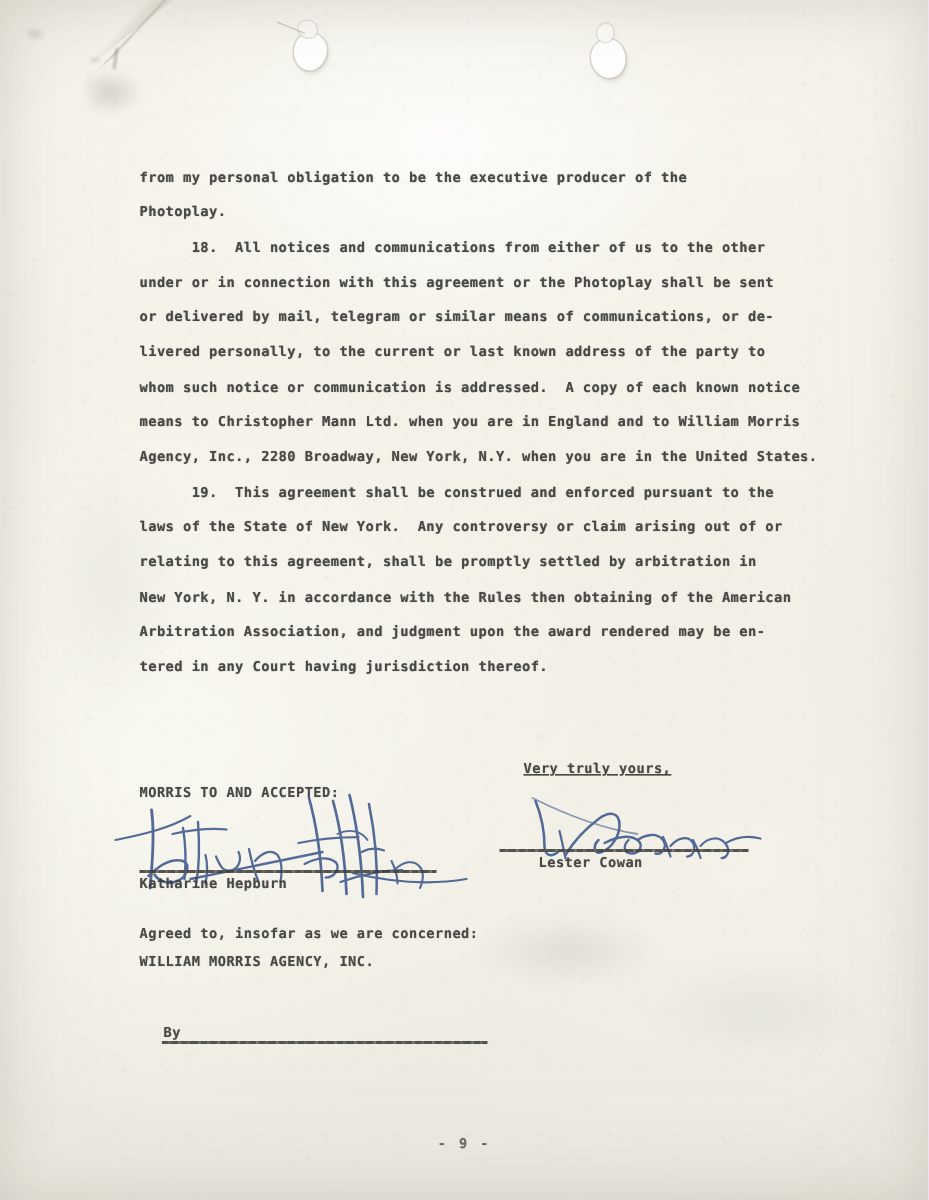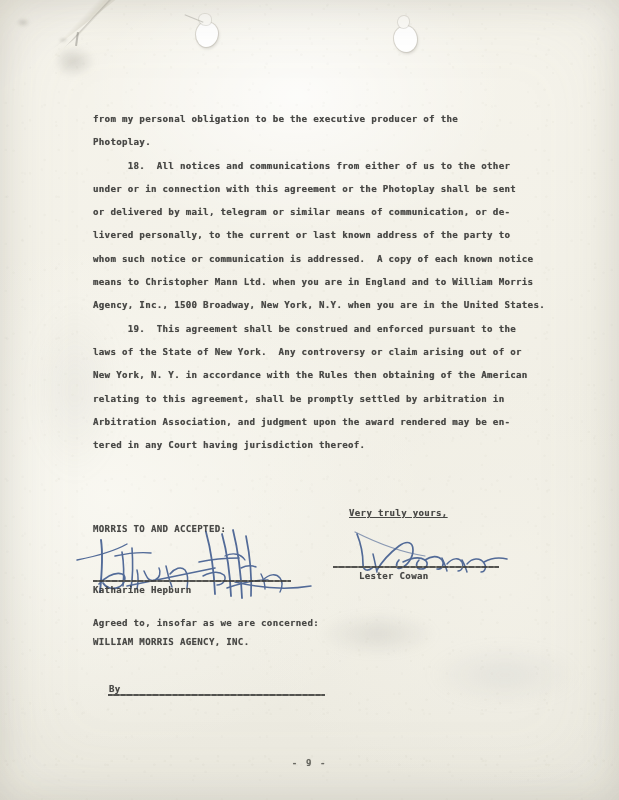--- a/index.html
+++ b/index.html
@@ -192,29 +192,29 @@
   <div class="grain"></div>
   <div class="stain-a"></div>
   <div class="stain-b"></div>
   <div class="stain-c"></div>
 
   <div class="doc-body">
     <div class="tline">from my personal obligation to be the executive producer of the</div>
     <div class="tline">Photoplay.</div>
     <div class="tline">      18.  All notices and communications from either of us to the other</div>
     <div class="tline">under or in connection with this agreement or the Photoplay shall be sent</div>
-    <div class="tline">or delivered by mail, telegram or similar means of communication, or de-</div>
+    <div class="tline">or delivered by mail, telegram or similar means of communications, or de-</div>
     <div class="tline">livered personally, to the current or last known address of the party to</div>
     <div class="tline">whom such notice or communication is addressed.  A copy of each known notice</div>
     <div class="tline">means to Christopher Mann Ltd. when you are in England and to William Morris</div>
-    <div class="tline">Agency, Inc., 1500 Broadway, New York, N.Y. when you are in the United States.</div>
+    <div class="tline">Agency, Inc., 2280 Broadway, New York, N.Y. when you are in the United States.</div>
     <div class="tline">      19.  This agreement shall be construed and enforced pursuant to the</div>
     <div class="tline">laws of the State of New York.  Any controversy or claim arising out of or</div>
+    <div class="tline">relating to this agreement, shall be promptly settled by arbitration in</div>
     <div class="tline">New York, N. Y. in accordance with the Rules then obtaining of the American</div>
-    <div class="tline">relating to this agreement, shall be promptly settled by arbitration in</div>
     <div class="tline">Arbitration Association, and judgment upon the award rendered may be en-</div>
     <div class="tline">tered in any Court having jurisdiction thereof.</div>
   </div>
 
   <div class="sig-block">
 
     <div class="sig-label" style="left:256px; top:0px;text-decoration:underline;">Very truly yours,</div>
 
     <div class="sig-label" style="left:0px; top:16px;">MORRIS TO AND ACCEPTED:</div>
 

